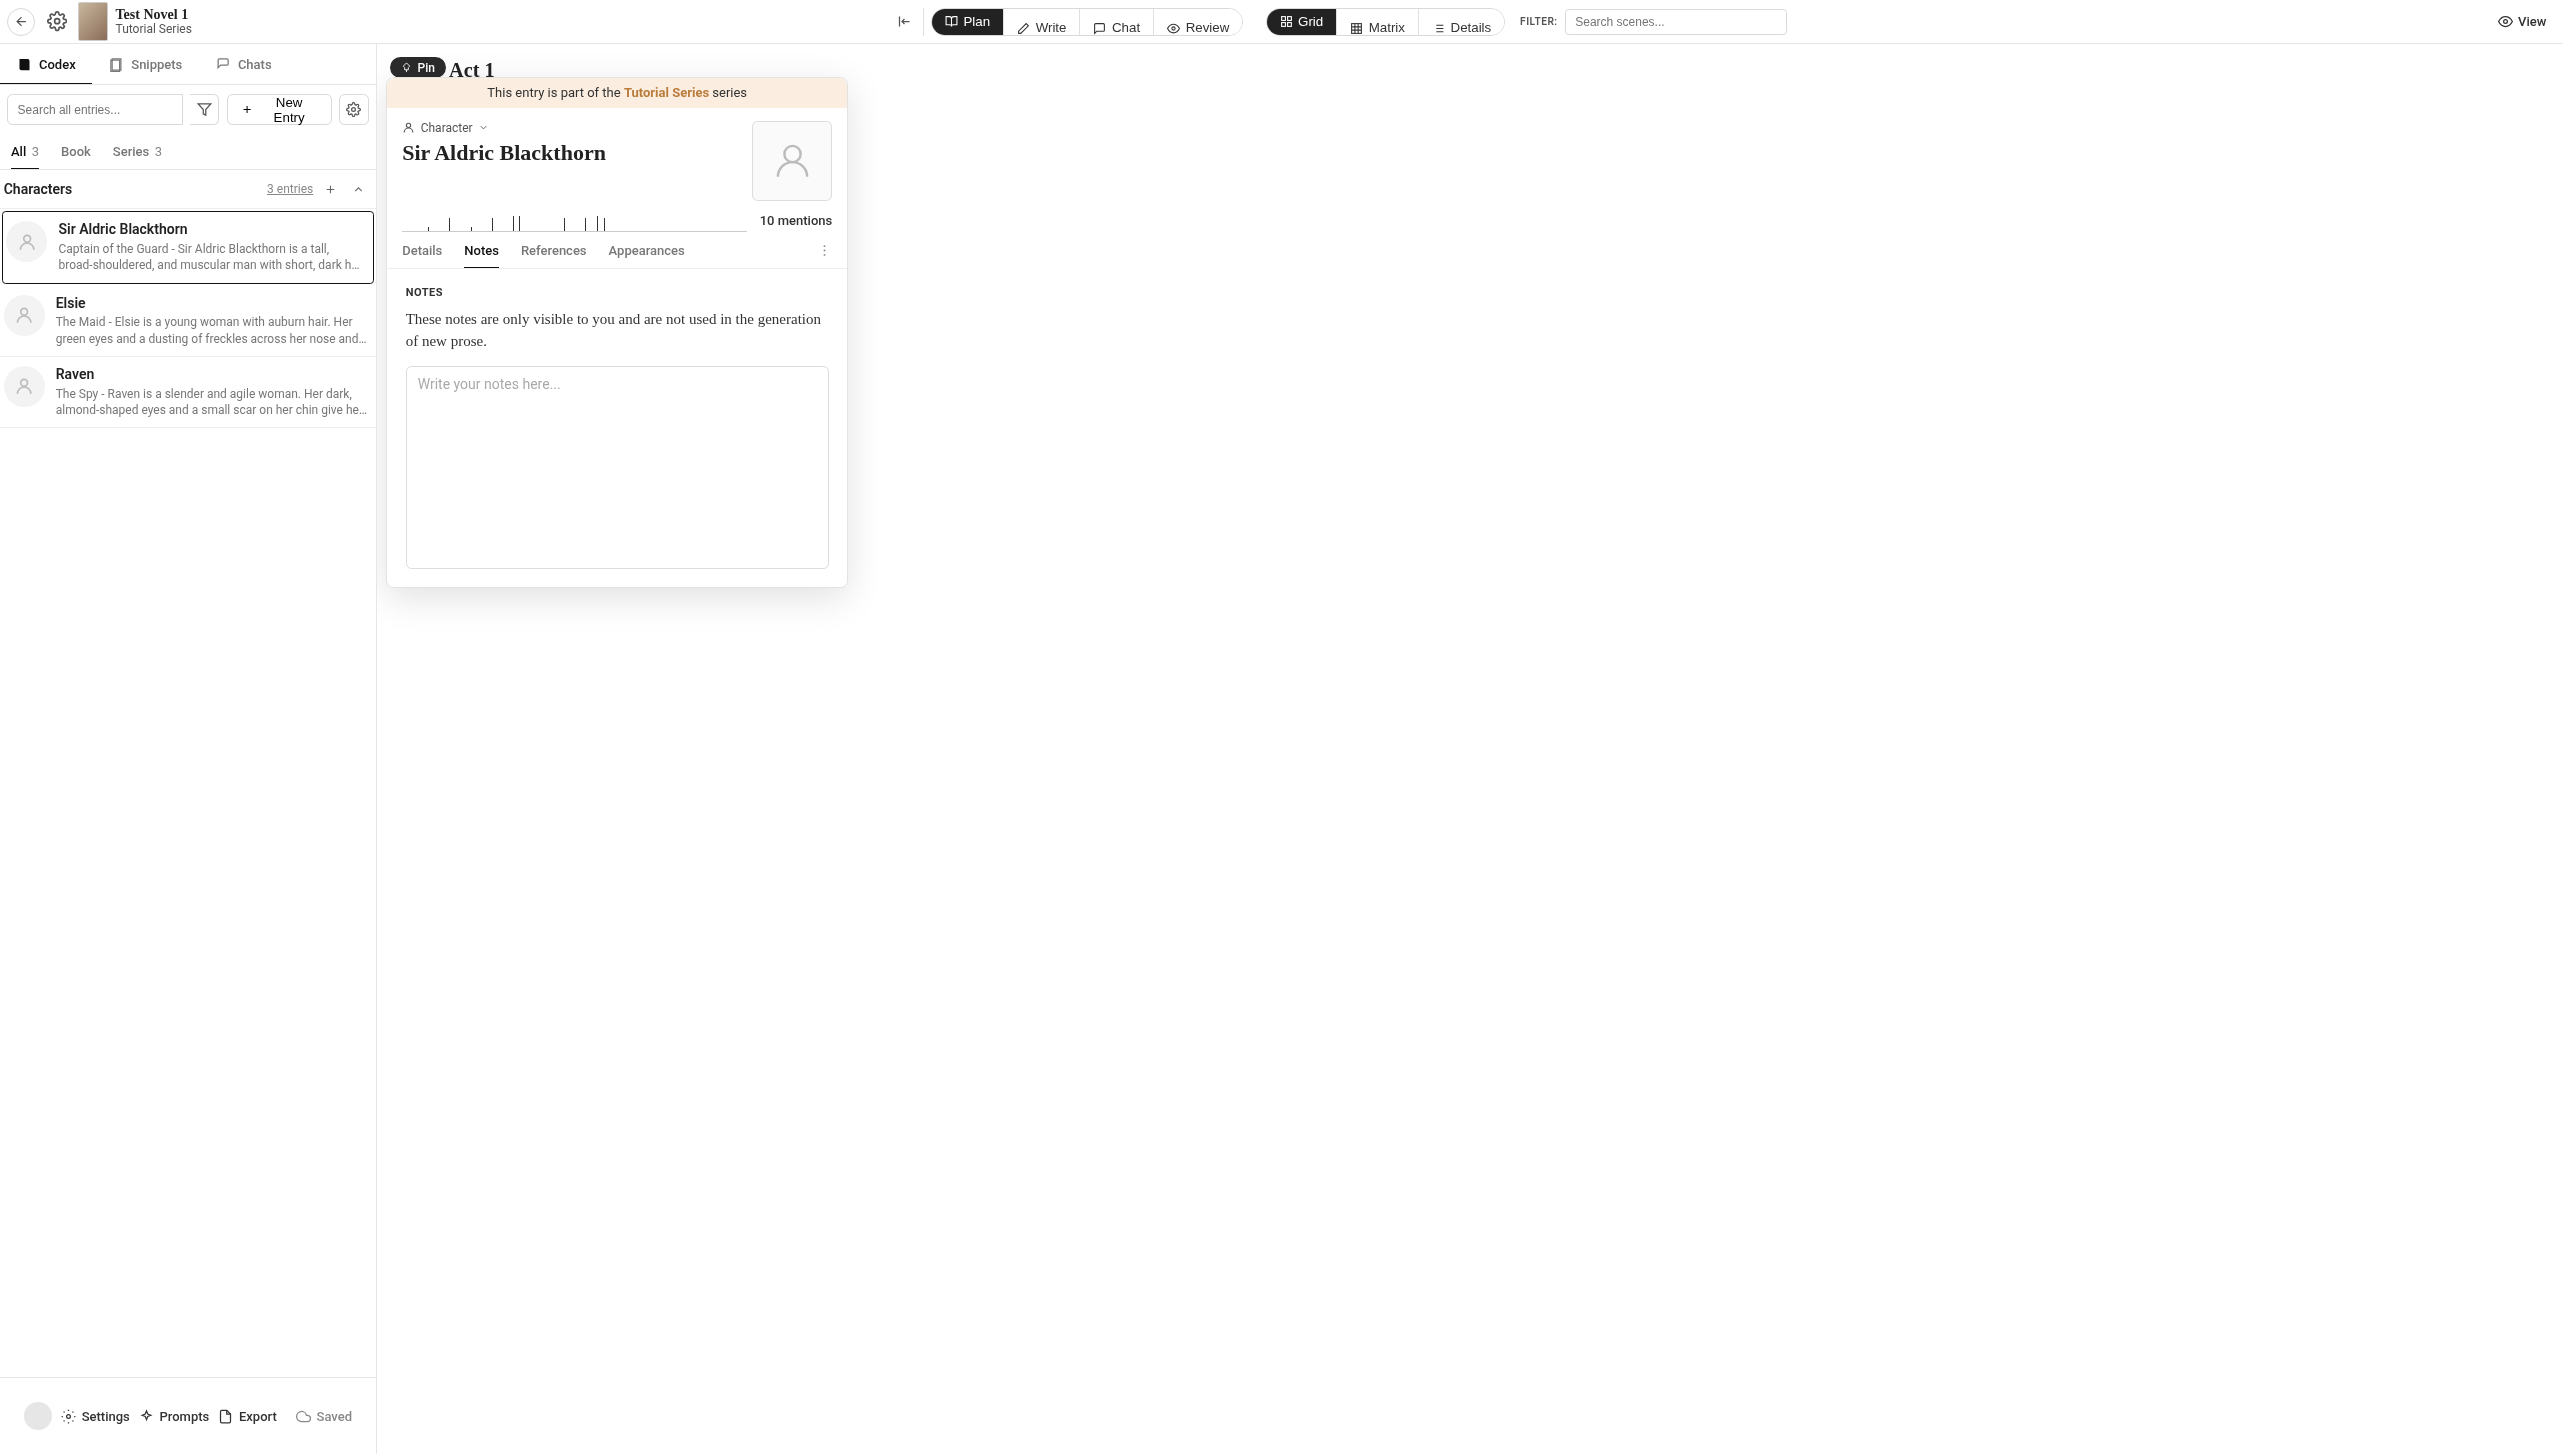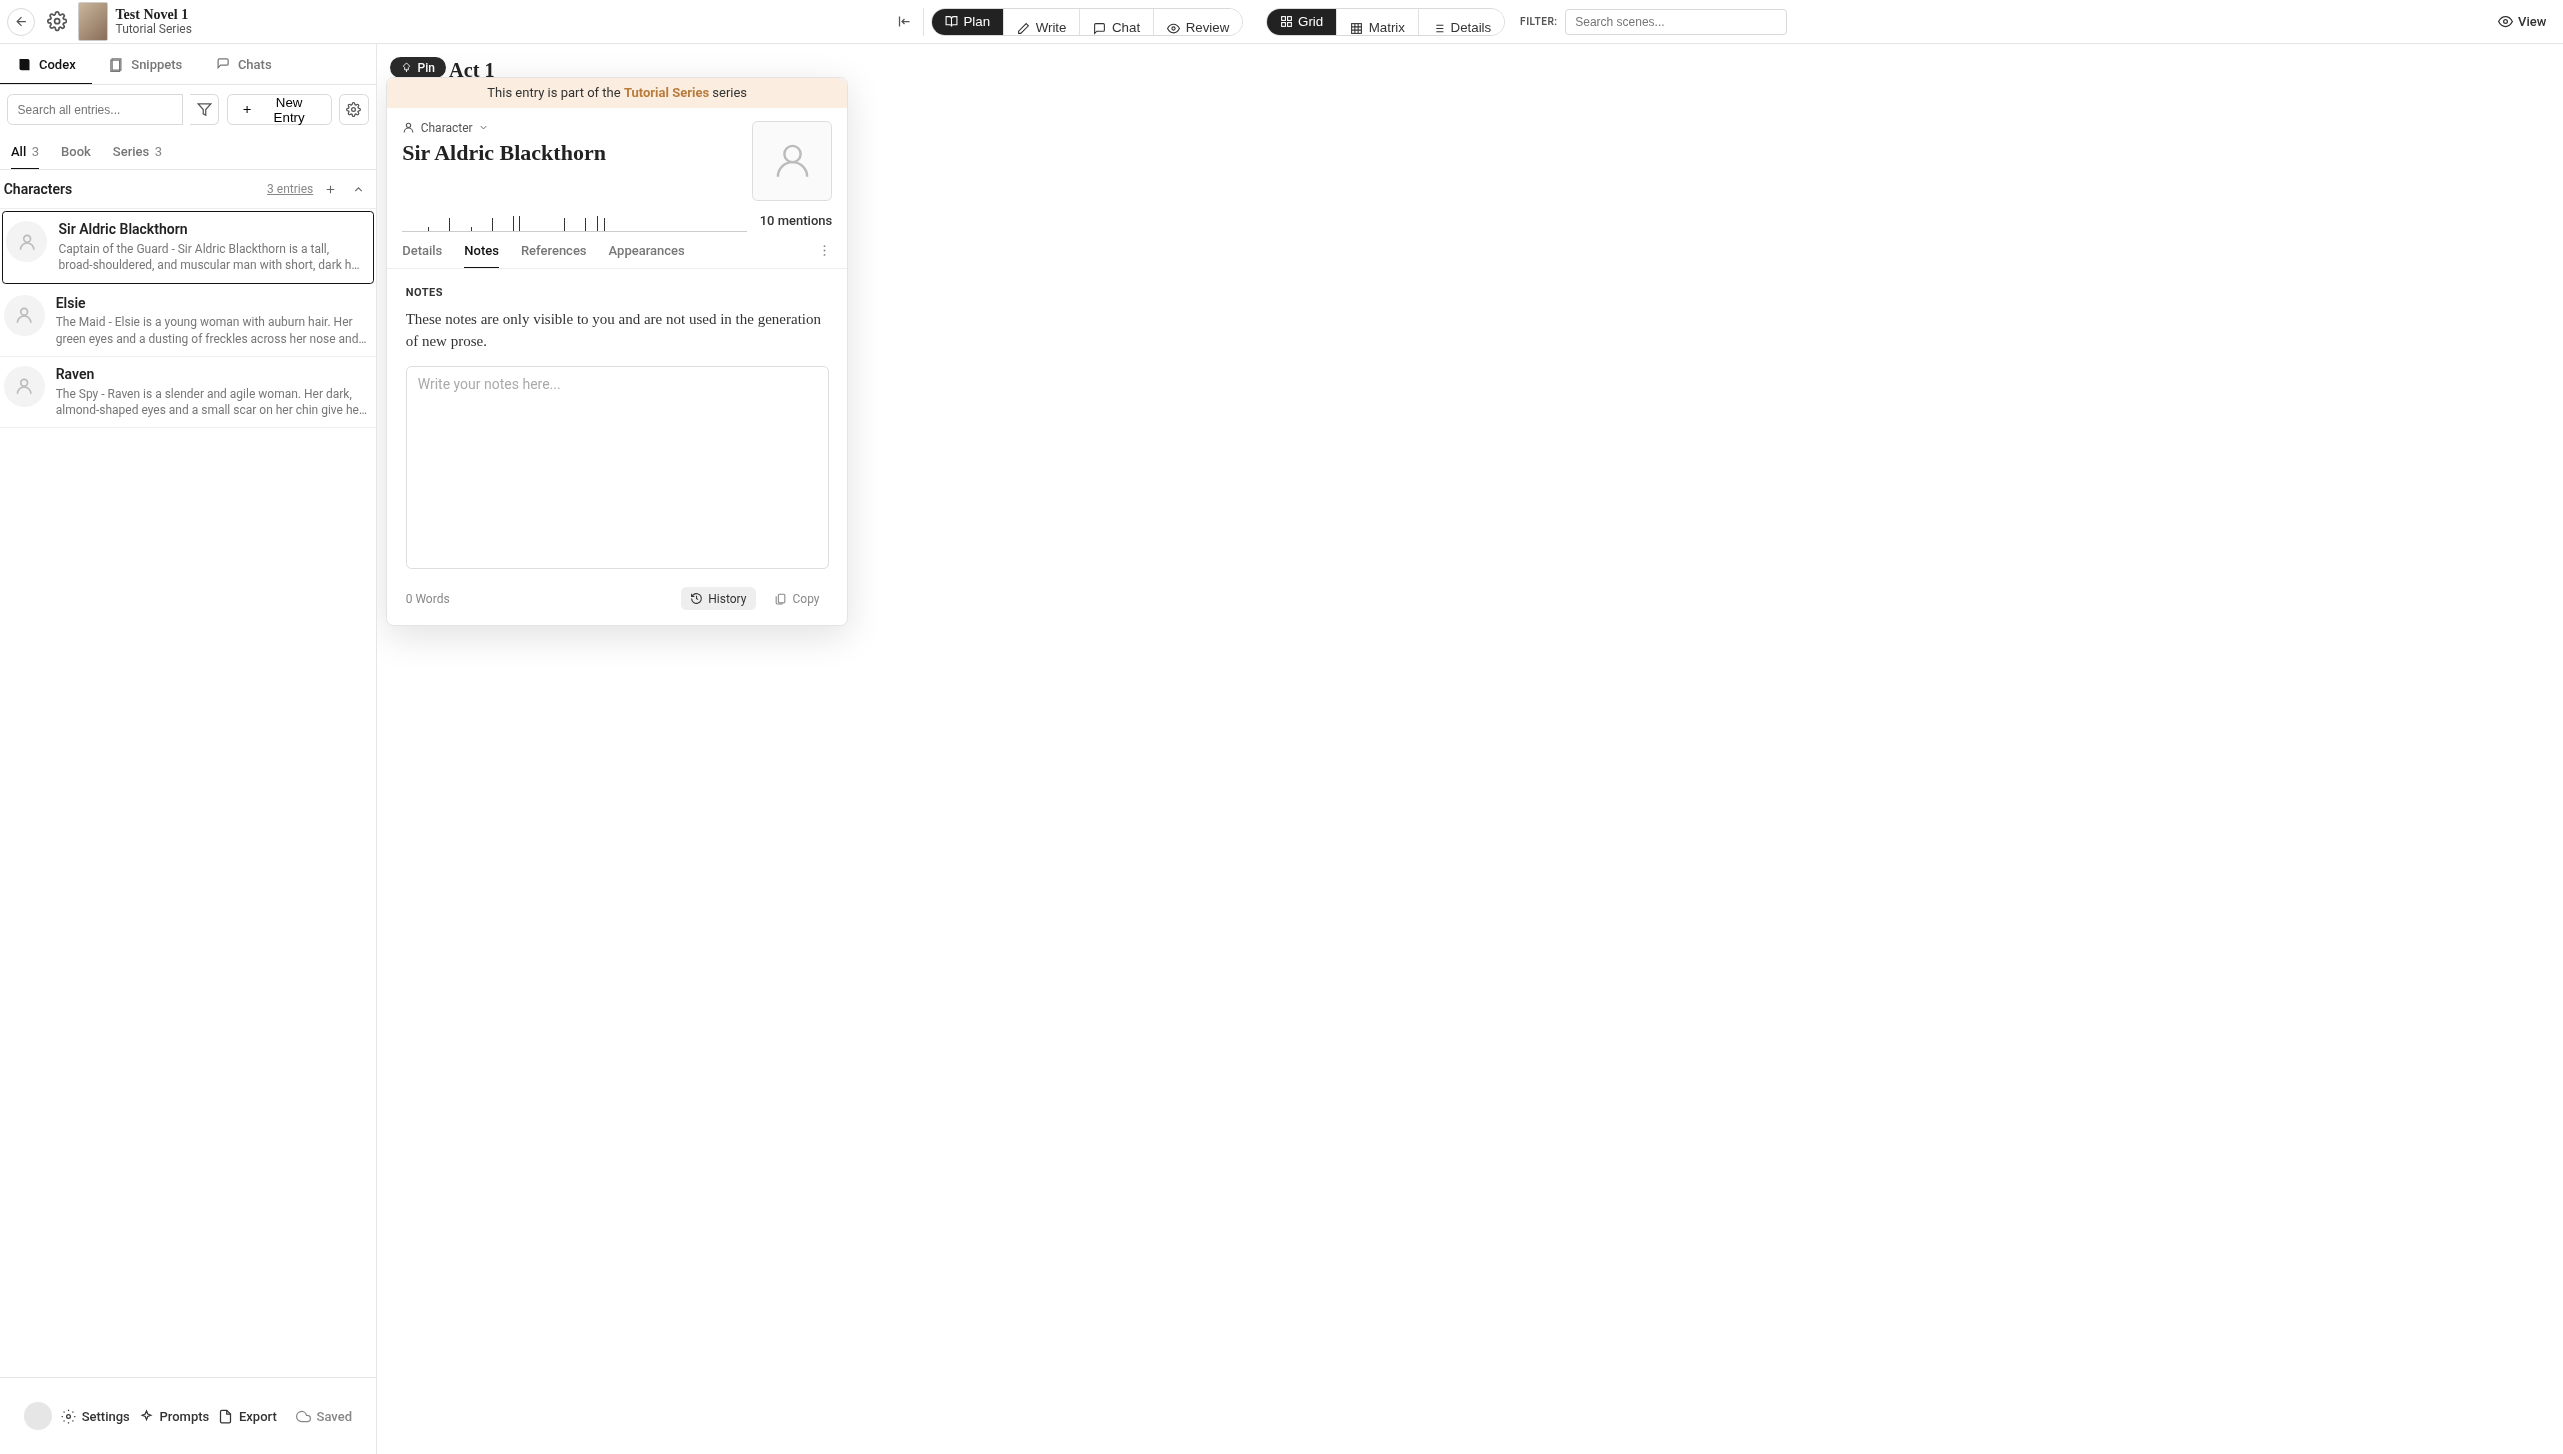--- a/index.html
+++ b/index.html
@@ -510,35 +510,16 @@
             </svg>
         </div>
       </div>
 
       <div class="panel-body">
         <div class="section-label">NOTES</div>
         <div class="section-help">These notes are only visible to you and are not used in the generation of new prose.</div>
         <textarea class="notes-box" placeholder="Write your notes here..." style=""></textarea>
       </div>
 
-      <div class="panel-foot">
-        <span class="word-count">0 Words</span>
-        <div class="spacer"></div>
-        <div class="chip history">
-          <svg width="13" height="13" viewBox="0 0 24 24" fill="none" stroke="currentColor" stroke-width="2">
-              <path d="M3 12a9 9 0 1 0 3-6.7L3 8"></path>
-              <path d="M3 3v5h5"></path>
-              <path d="M12 7v5l3 2"></path>
-            </svg>
-          <span>History</span>
-        </div>
-        <div class="chip copy">
-          <svg width="13" height="13" viewBox="0 0 24 24" fill="none" stroke="currentColor" stroke-width="2">
-              <rect x="8" y="4" width="12" height="16" rx="2"></rect>
-              <path d="M4 8v12a2 2 0 0 0 2 2h10"></path>
-            </svg>
-          <span>Copy</span>
-        </div>
-      </div>
     </div>
   </div>
 </div>
 
 
 </body></html>

